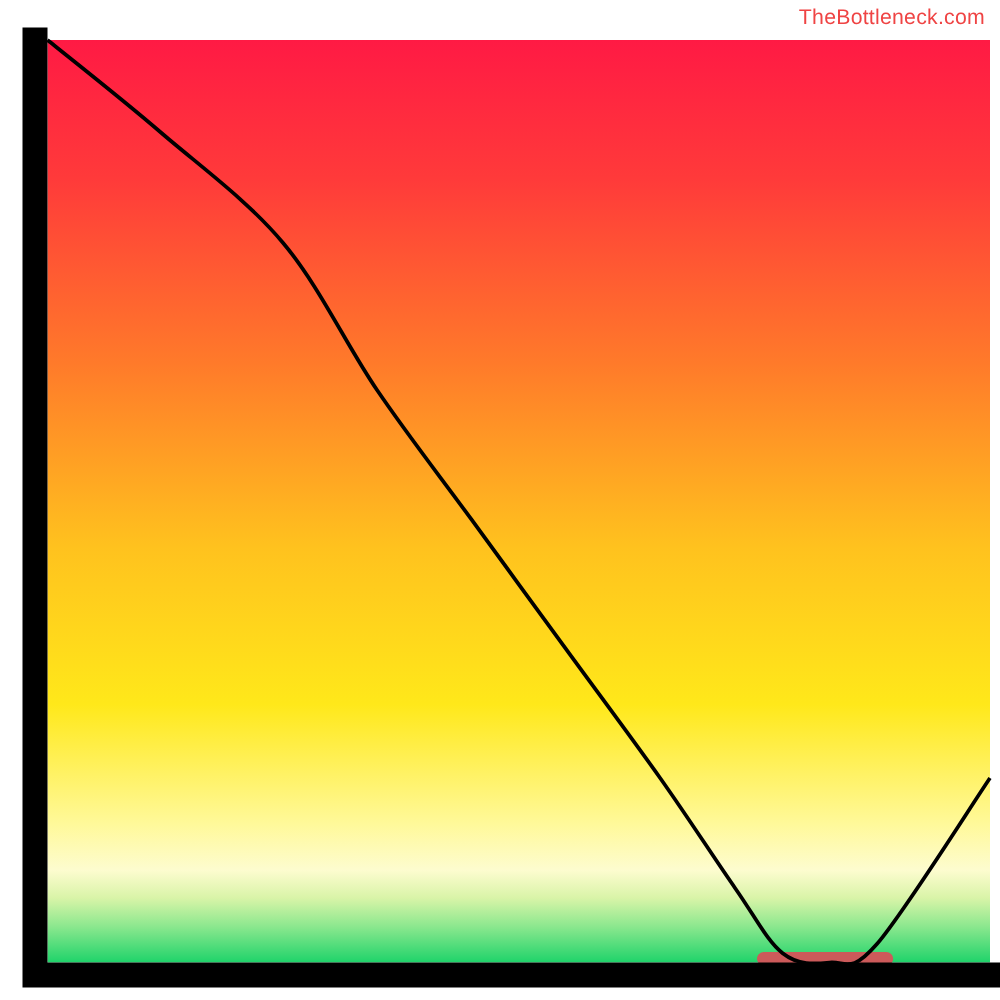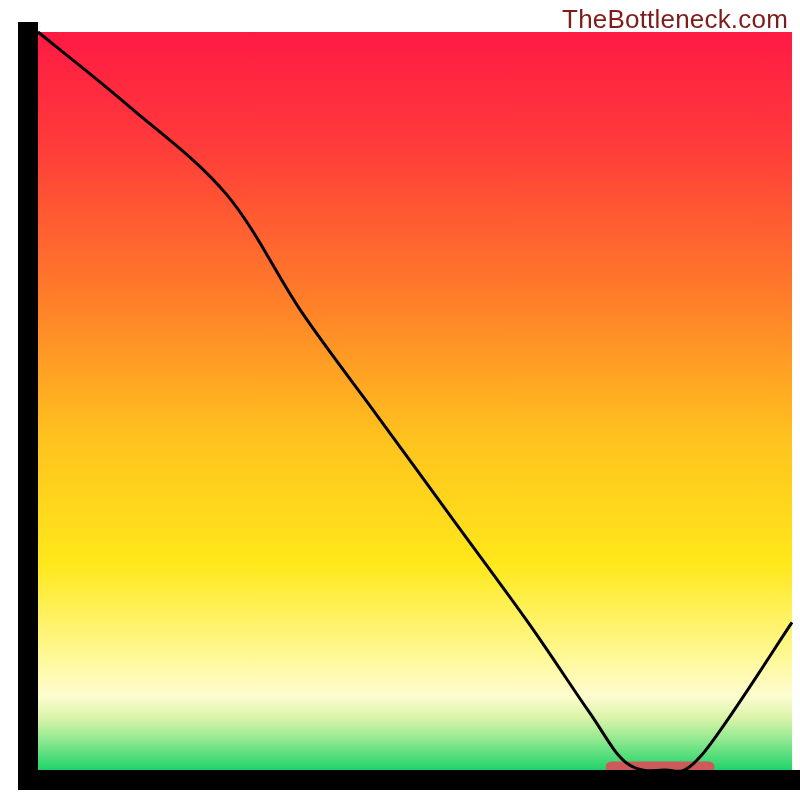--- a/index.html
+++ b/index.html
@@ -12,23 +12,23 @@
   }
   .wrapper {
     position: relative;
     width: 800px;
     height: 800px;
   }
   .watermark {
     position: absolute;
     top: 4px;
     right: 12px;
-    font-size: 26px;
+    font-size: 17px;
     font-weight: 500;
-    color: #7f1d1d;
+    color: #ef4444;
     letter-spacing: 0.2px;
   }
   svg {
     display: block;
   }
 </style>
 </head>
 <body>
 
 <div class="wrapper">

